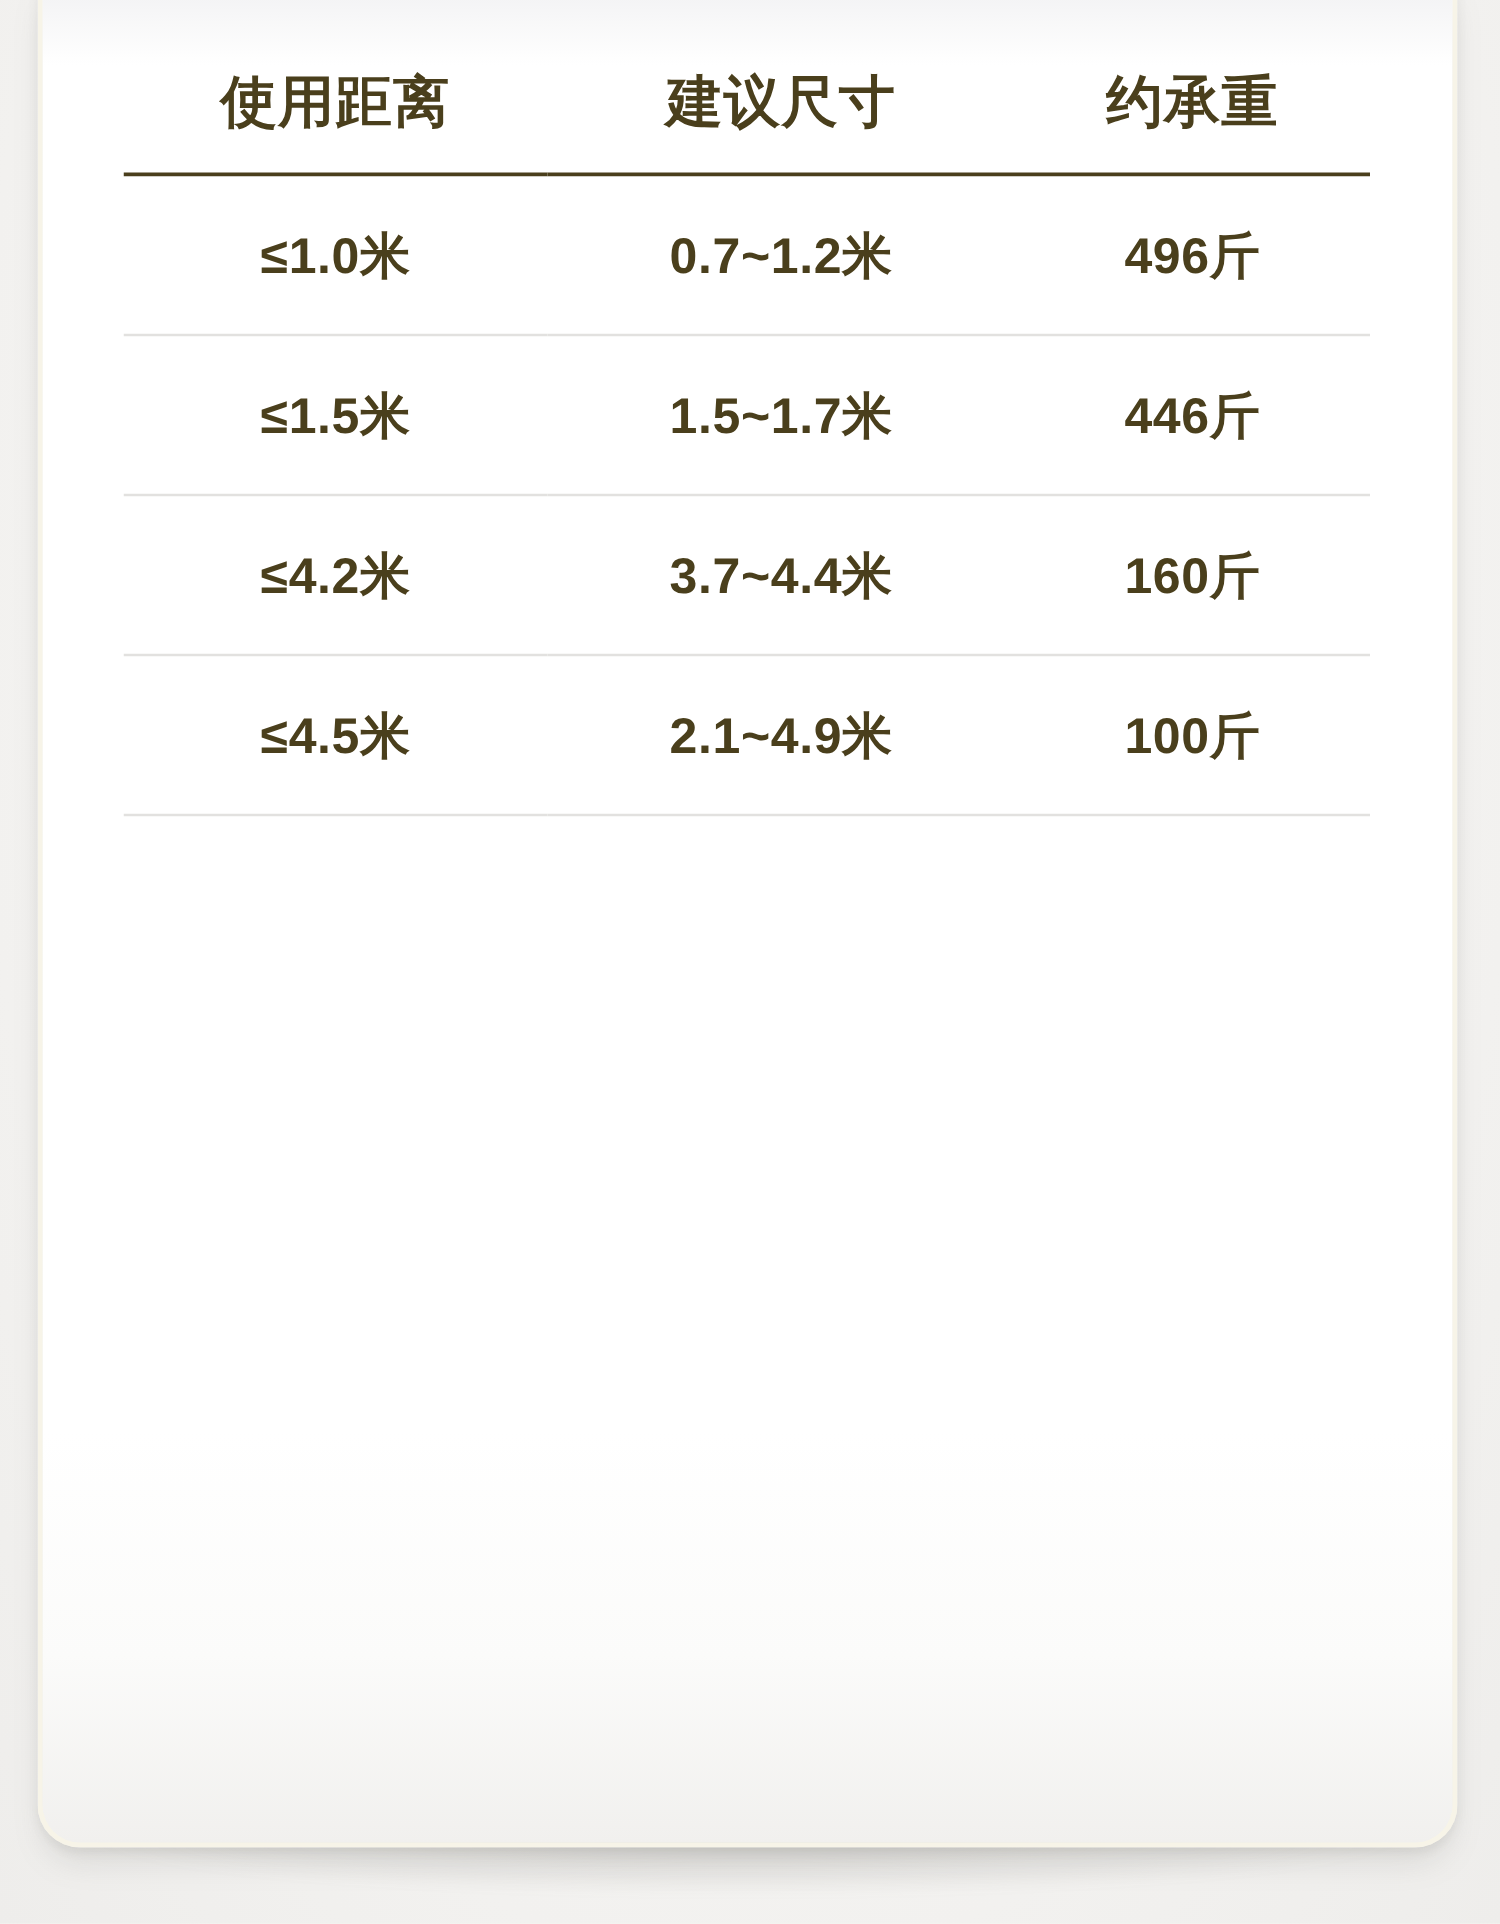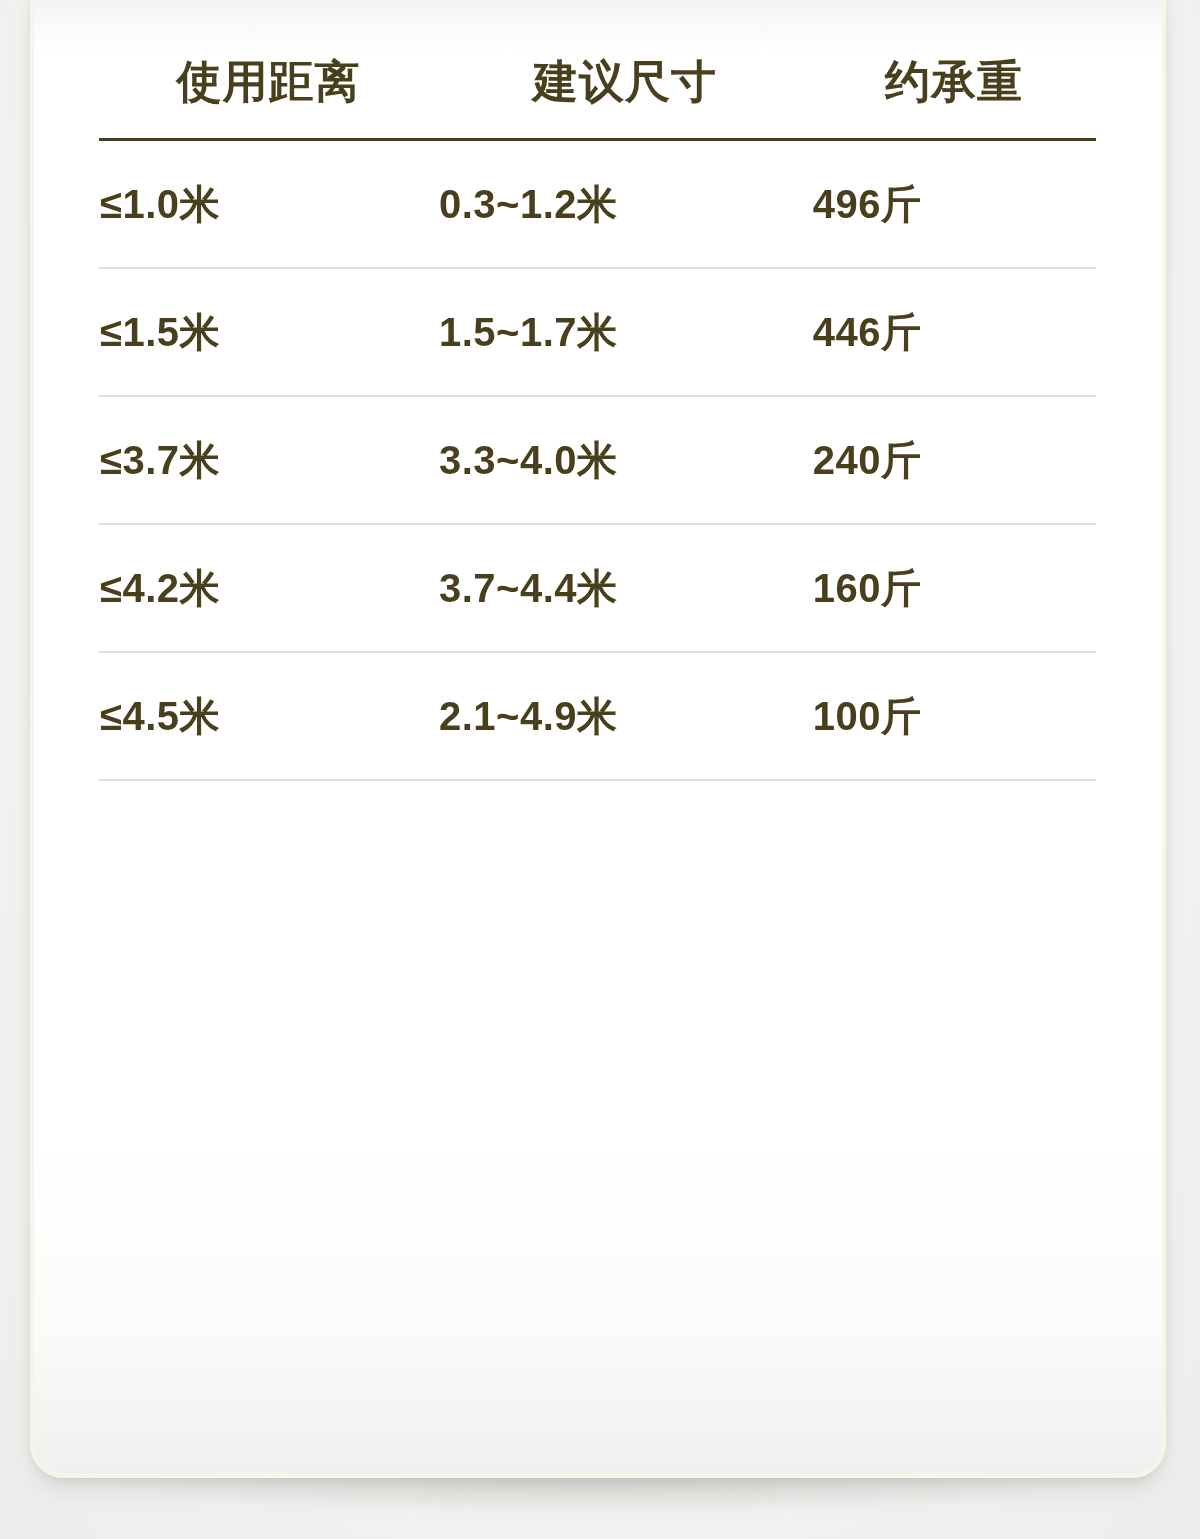--- a/index.html
+++ b/index.html
@@ -94,20 +94,21 @@
     font-size: 45px;
     font-weight: bold;
     color: #4a3f1c;
     letter-spacing: 1px;
     font-stretch: condensed;
     border-bottom: 3px solid #4a3f1c;
     font-family: "Liberation Sans", "DejaVu Sans", sans-serif;
   }
 
   .tbl tbody td {
+    text-align: center;
     font-size: 40px;
     font-weight: bold;
     color: #4a3f1c;
     height: 124px;
     vertical-align: middle;
     border-bottom: 2px solid #e2e1df;
     font-family: "Liberation Sans", "DejaVu Sans", sans-serif;
     letter-spacing: 0.5px;
   }
   .tbl tbody tr:last-child td {
@@ -148,32 +149,27 @@
       <thead>
         <tr>
           <th>使用距离</th>
           <th>建议尺寸</th>
           <th>约承重</th>
         </tr>
       </thead>
       <tbody>
         <tr>
           <td>≤1.0米</td>
-          <td>0.3~1.2米</td>
+          <td>0.7~1.2米</td>
           <td>496斤</td>
         </tr>
         <tr>
           <td>≤1.5米</td>
           <td>1.5~1.7米</td>
           <td>446斤</td>
-        </tr>
-        <tr>
-          <td>≤3.7米</td>
-          <td>3.3~4.0米</td>
-          <td>240斤</td>
         </tr>
         <tr>
           <td>≤4.2米</td>
           <td>3.7~4.4米</td>
           <td>160斤</td>
         </tr>
         <tr>
           <td>≤4.5米</td>
           <td>2.1~4.9米</td>
           <td>100斤</td>

